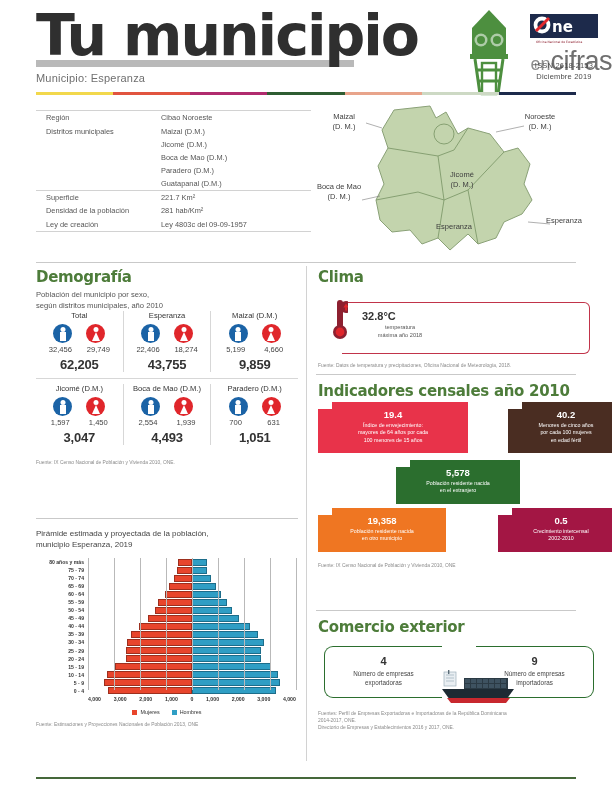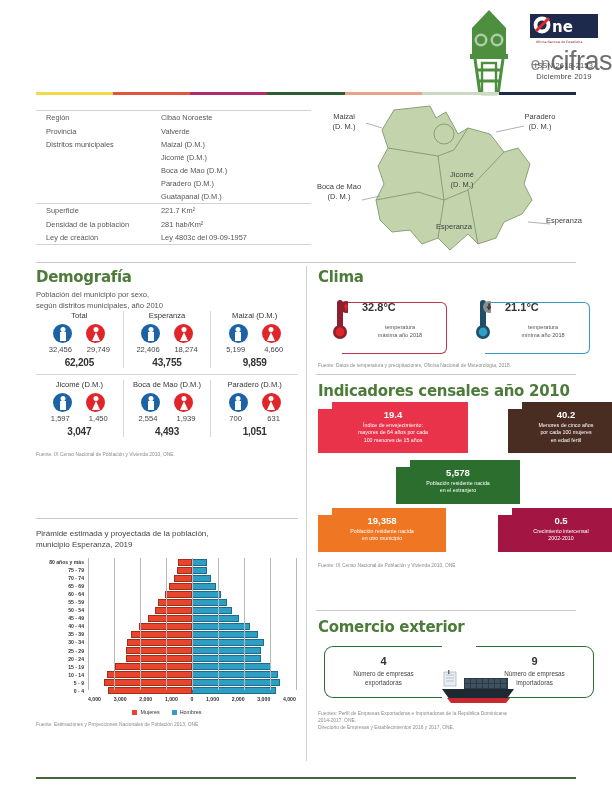--- a/index.html
+++ b/index.html
@@ -85,21 +85,21 @@
   .icons { display:flex; justify-content:center; gap:14px; }
   .psym { width:19px; height:19px; border-radius:50%; position:relative; }
   .psym.m { background:#1b63a6; }
   .psym.f { background:#e0262b; }
   .psym .head { position:absolute; left:50%; top:2.5px; width:5px; height:5px; border-radius:50%; background:#fff; transform:translateX(-50%); }
   .psym .body-m { position:absolute; left:50%; top:7.5px; width:6px; height:9px; background:#fff; transform:translateX(-50%); }
   .psym .body-f { position:absolute; left:50%; top:7.5px; width:0; height:0; transform:translateX(-50%);
     border-left:4.4px solid transparent; border-right:4.4px solid transparent; border-bottom:9px solid #fff; }
   .nums { display:flex; justify-content:center; gap:8px; margin-top:2px; }
   .nums span { font-size:7.6px; color:#444; width:30px; }
-  .tot { font-size:10px; color:#333; margin-top:3px; font-weight:bold; letter-spacing:-.2px;}
+  .tot { font-size:13px; color:#333; margin-top:3px; font-weight:bold; letter-spacing:-.2px;}
   .demo-div { height:1px; background:#d7d7d7; margin:6px 0 5px; }
 
   
   .pyr-box { position:absolute; left:36px; top:525px; width:262px; }
   .pyr-chart { position:relative; margin-top:8px; height:150px; }
   .pyr-rows { position:absolute; left:52px; top:0; right:2px; bottom:18px; }
   .pyr-row { display:flex; align-items:center; height:8.05px; position:relative; }
   .pyr-lbl { position:absolute; left:-52px; width:48px; text-align:right; font-size:5.1px; font-weight:bold; color:#333; }
   .pyr-half { width:50%; display:flex; height:7px; }
   .pyr-left { justify-content:flex-end; }
@@ -109,21 +109,21 @@
   .xaxis { position:absolute; left:52px; right:2px; bottom:6px; display:flex; justify-content:space-between; font-size:5.2px; font-weight:bold; color:#333; }
   .legend { display:flex; justify-content:center; gap:12px; font-size:5.4px; color:#333; margin-top:1px; }
   .legend i { display:inline-block; width:5px; height:5px; margin-right:3px; vertical-align:-1px;}
 
   
   .clima { position:absolute; left:318px; top:268px; width:272px; }
   .therm-row { display:flex; gap:14px; margin-top:10px; }
   .therm-card { flex:1; position:relative; height:58px; }
   .therm-card .frame { position:absolute; left:24px; top:6px; right:0; bottom:0; border:1px solid #c1344a; border-left:none; border-radius:0 6px 6px 0; }
   .therm-card.cold .frame { border-color:#2f9ec4; }
-  .t-val { position:absolute; left:44px; top:5px; font-size:11px; font-weight:bold; color:#333; }
+  .t-val { position:absolute; left:44px; top:14px; font-size:11px; font-weight:bold; color:#333; }
   .t-cap { position:absolute; left:34px; top:27px; width:96px; font-size:5.6px; color:#555; line-height:8px; text-align:center;}
   .therm { position:absolute; left:14px; top:2px; width:16px; height:44px; }
 
   
   .indic { position:absolute; left:318px; top:382px; width:280px; }
   .flag { position:relative; color:#fff; text-align:center; padding:7px 6px 9px; }
   .flag .big { font-size:9.5px; font-weight:bold; display:block; margin-bottom:2px;}
   .flag .cap { font-size:5.3px; line-height:7.3px; display:block; }
   .notch { position:absolute; left:0; top:0; width:14px; height:7px; background:#fff; }
   .ind1 { position:absolute; left:0;   top:20px; width:150px; background:#e8334a; }
@@ -142,20 +142,25 @@
   .com-cap { font-size:6.3px; color:#444; line-height:9px; margin-top:2px; }
   .ship { position:absolute; left:116px; top:24px; width:90px; height:38px; }
 
   
   .foot-rule { position:absolute; left:36px; top:777px; width:540px; height:2px; background:#45683a; }
 </style>
 </head>
 <body>
 
 <div class="header">
+  <div class="title-wrap">
+    <div class="main-title">Tu municipio</div>
+    <div class="title-underline"></div>
+    <div class="muni-line">Municipio: Esperanza</div>
+  </div>
 
   <div class="encifras" style="left:352px;top:48px;position:absolute;">
     <span class="en">en</span><span class="cifras">cifras</span>
   </div>
 
   <svg class="tower" viewBox="0 0 58 88">
     <path d="M29 2 L46 20 L12 20 Z" fill="#4d8f3f"></path>
     <rect x="12" y="20" width="34" height="26" fill="#4d8f3f"></rect>
     <circle cx="21" cy="32" r="6.5" fill="#fff" opacity=".55"></circle>
     <circle cx="37" cy="32" r="6.5" fill="#fff" opacity=".55"></circle>
@@ -191,24 +196,20 @@
       <span style="background:#cdd9c4"></span>
     <span style="background:#1d2a4b"></span>
   </div>
 </div>
 
 <div class="info-table">
   <div class="hr"></div>
   <div class="info-row">
     <span class="k">Región</span>
     <span class="v">Cibao Noroeste</span>
-  </div>
-  <div class="info-row">
-    <span class="k">Provincia</span>
-    <span class="v">Valverde</span>
   </div>
   <div class="info-row">
     <span class="k">Distritos municipales</span>
     <span class="v">Maizal (D.M.)</span>
   </div>
   <div class="info-sub">Jicomé (D.M.)</div>
   <div class="info-sub">Boca de Mao (D.M.)</div>
   <div class="info-sub">Paradero (D.M.)</div>
   <div class="info-sub">Guatapanal (D.M.)</div>
   <div class="hr"></div>
@@ -239,21 +240,21 @@
     <path d="M150 86 L160 140" fill="none" stroke="#7f9a6b" stroke-width=".9"></path>
     <path d="M120 52 L126 96" fill="none" stroke="#7f9a6b" stroke-width=".9"></path>
     <circle cx="126" cy="30" r="10" fill="none" stroke="#7f9a6b" stroke-width=".9"></circle>
     <path d="M64 24 L48 19 M178 28 L206 22 M62 92 L44 96 M210 118 L232 120" stroke="#7a7a7a" stroke-width=".6" fill="none"></path>
   </svg>
   <div class="map-label" style="left:0px;top:8px;width:52px;">
     <div>Maizal</div>
     <div>(D. M.)</div>
   </div>
   <div class="map-label" style="left:194px;top:8px;width:56px;">
-    <div>Paradero</div>
+    <div>Noroeste</div>
     <div>(D. M.)</div>
   </div>
   <div class="map-label" style="left:118px;top:66px;width:52px;">
     <div>Jicomé</div>
     <div>(D. M.)</div>
   </div>
   <div class="map-label" style="left:-10px;top:78px;width:62px;">
     <div>Boca de Mao</div>
     <div>(D. M.)</div>
   </div>
@@ -597,36 +598,20 @@
         <circle cx="8" cy="34" r="7" fill="#8d2030"></circle>
         <circle cx="8" cy="34" r="4.4" fill="#e0262b"></circle>
         <circle cx="14" cy="9" r="6" fill="#8d2030"></circle>
         <path d="M14 5.5 L16.6 9.5 H11.4 Z" fill="#e0262b"></path>
         <rect x="13.2" y="9.2" width="1.7" height="3.4" fill="#e0262b"></rect>
       </svg>
       <div class="t-val">32.8°C</div>
       <div class="t-cap">
         <div>temperatura</div>
         <div>máxima año 2018</div>
-      </div>
-    </div>
-    <div class="therm-card cold">
-      <div class="frame"></div>
-      <svg class="therm" viewBox="0 0 16 44">
-        <rect x="5" y="2" width="6" height="28" rx="3" fill="#1d4e66"></rect>
-        <circle cx="8" cy="34" r="7" fill="#1d4e66"></circle>
-        <circle cx="8" cy="34" r="4.4" fill="#2f9ec4"></circle>
-        <circle cx="14" cy="9" r="6" fill="#8d8d8d"></circle>
-        <path d="M14 12.5 L16.6 8.5 H11.4 Z" fill="#3b3b3b"></path>
-        <rect x="13.2" y="5.4" width="1.7" height="3.4" fill="#3b3b3b"></rect>
-      </svg>
-      <div class="t-val">21.1°C</div>
-      <div class="t-cap">
-        <div>temperatura</div>
-        <div>mínima año 2018</div>
       </div>
     </div>
   </div>
   <div class="fuente" style="margin-top:8px;">Fuente: Datos de temperatura y precipitaciones, Oficina Nacional de Meteorología, 2018.</div>
 </div>
 
 <div class="indic">
   <div class="sec-title">Indicadores censales año 2010</div>
 
   <div class="flag ind1">

